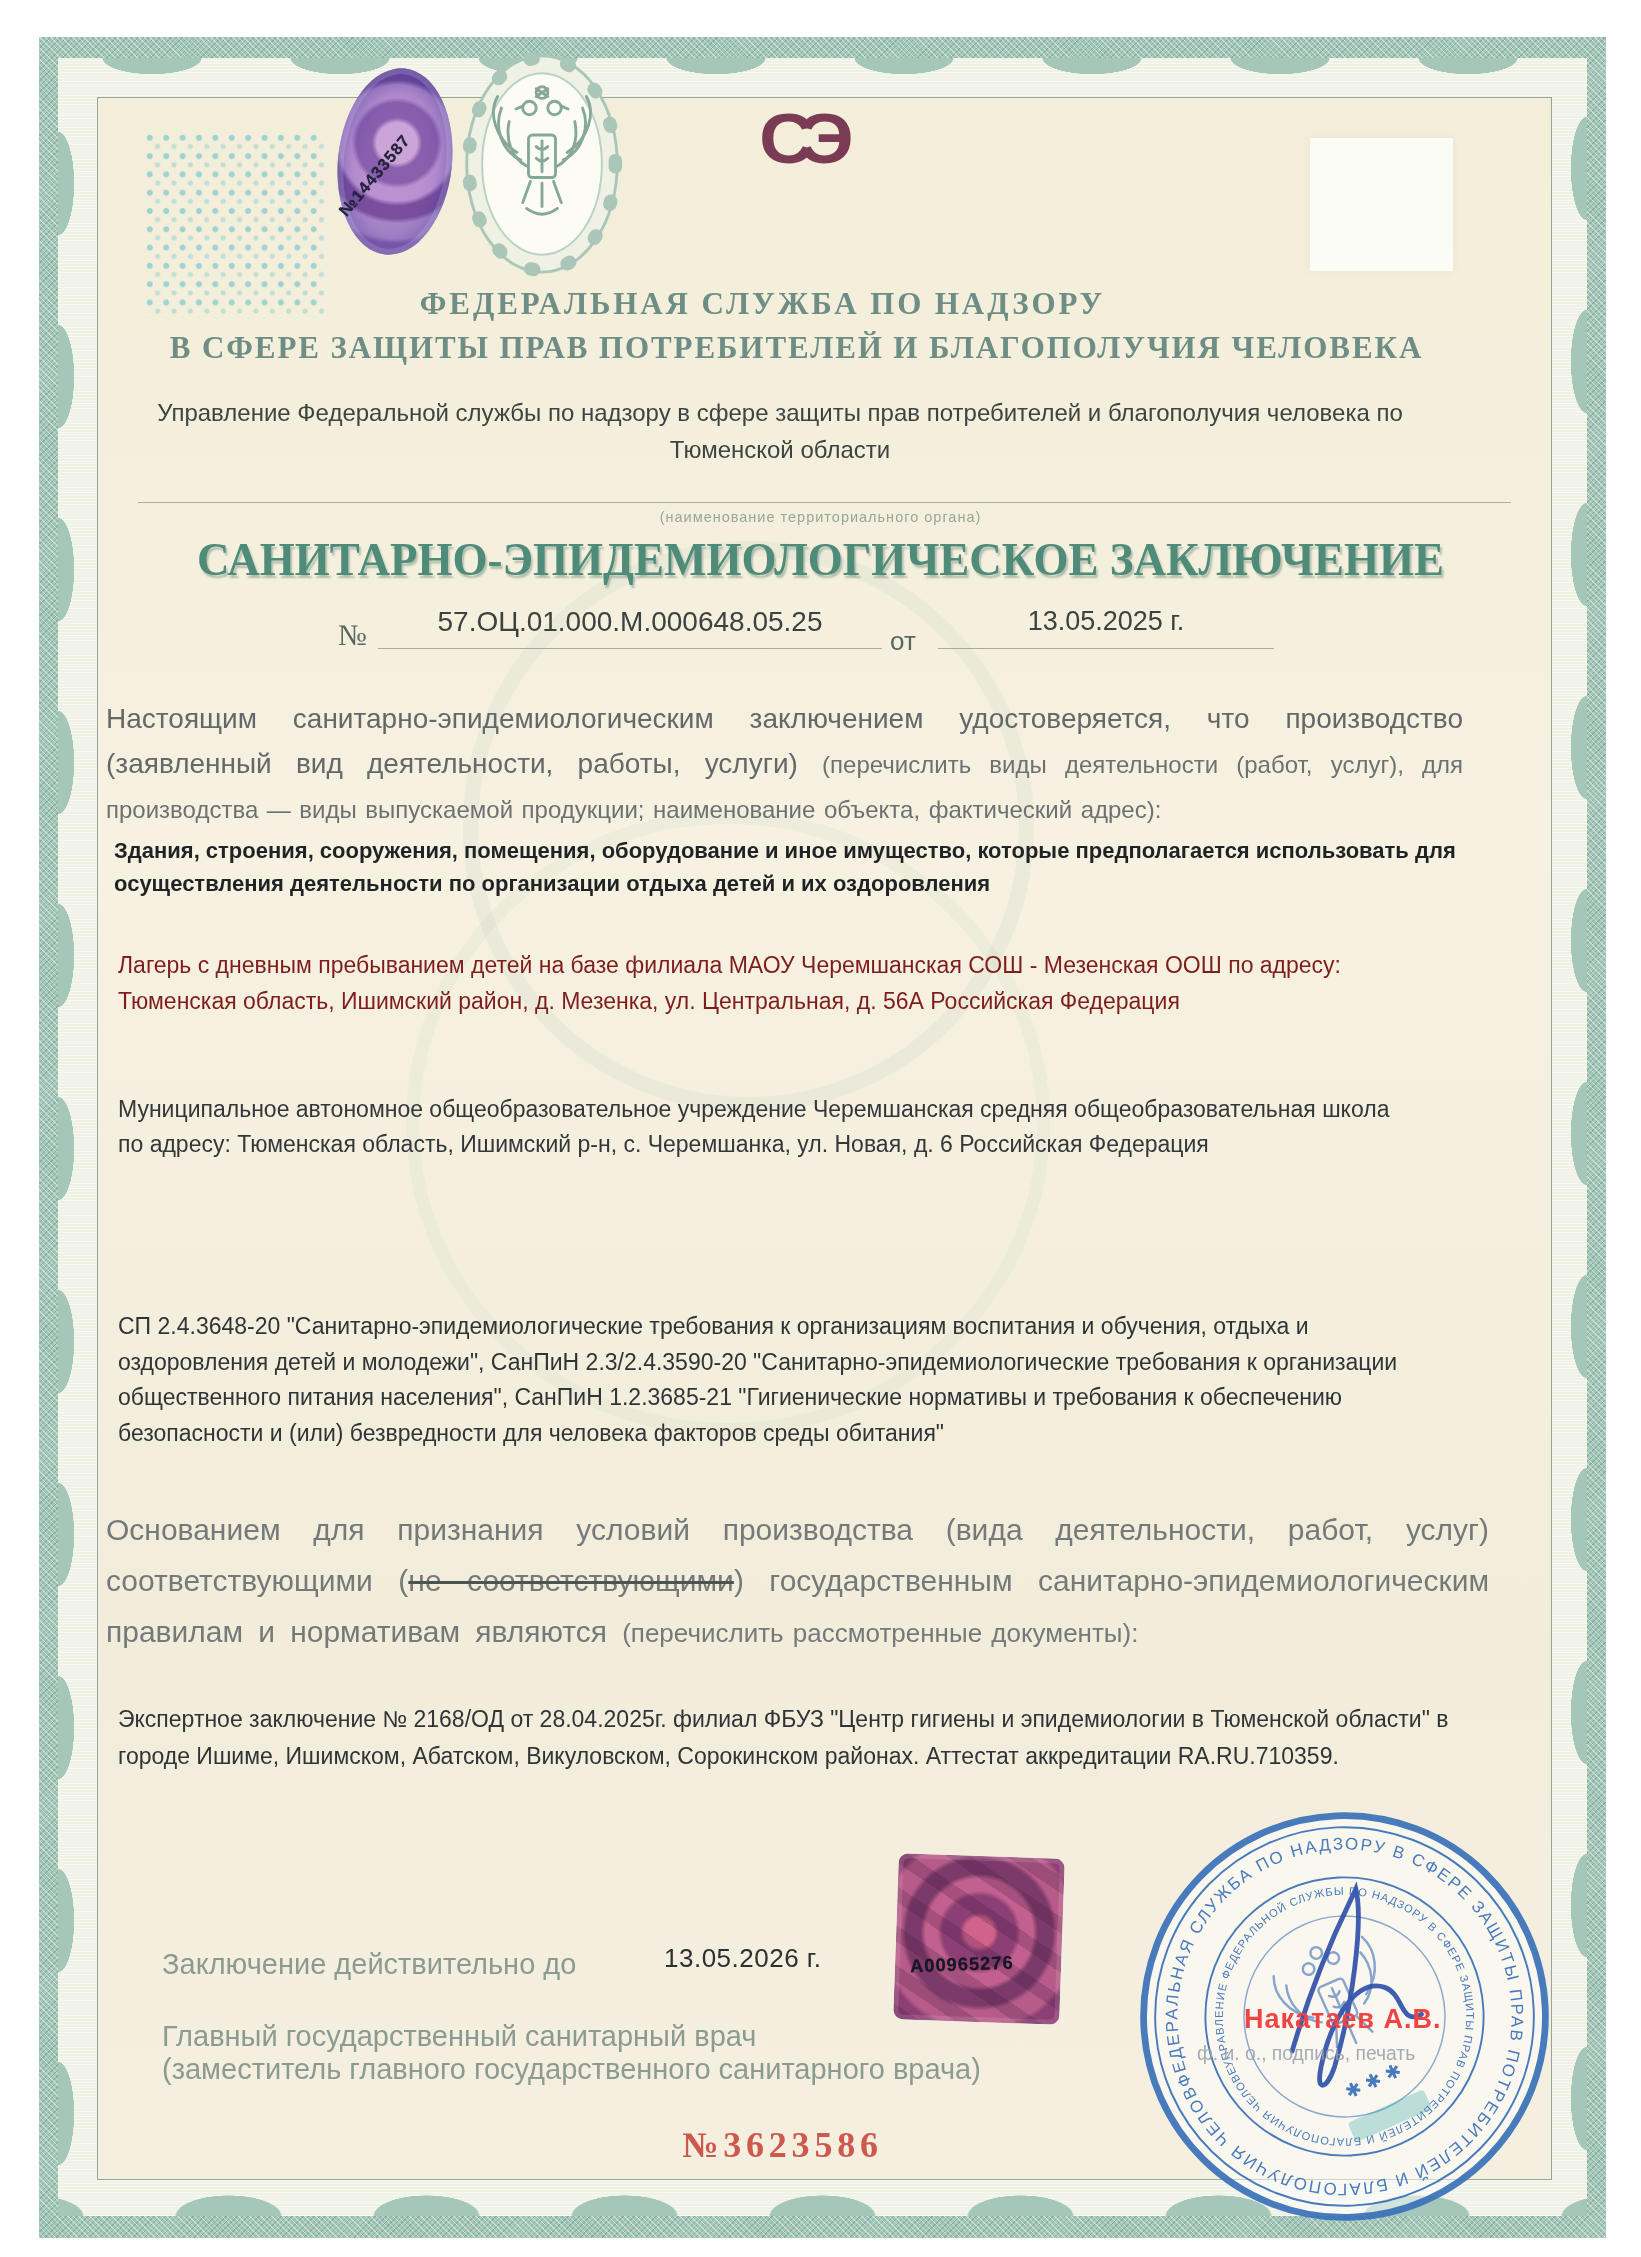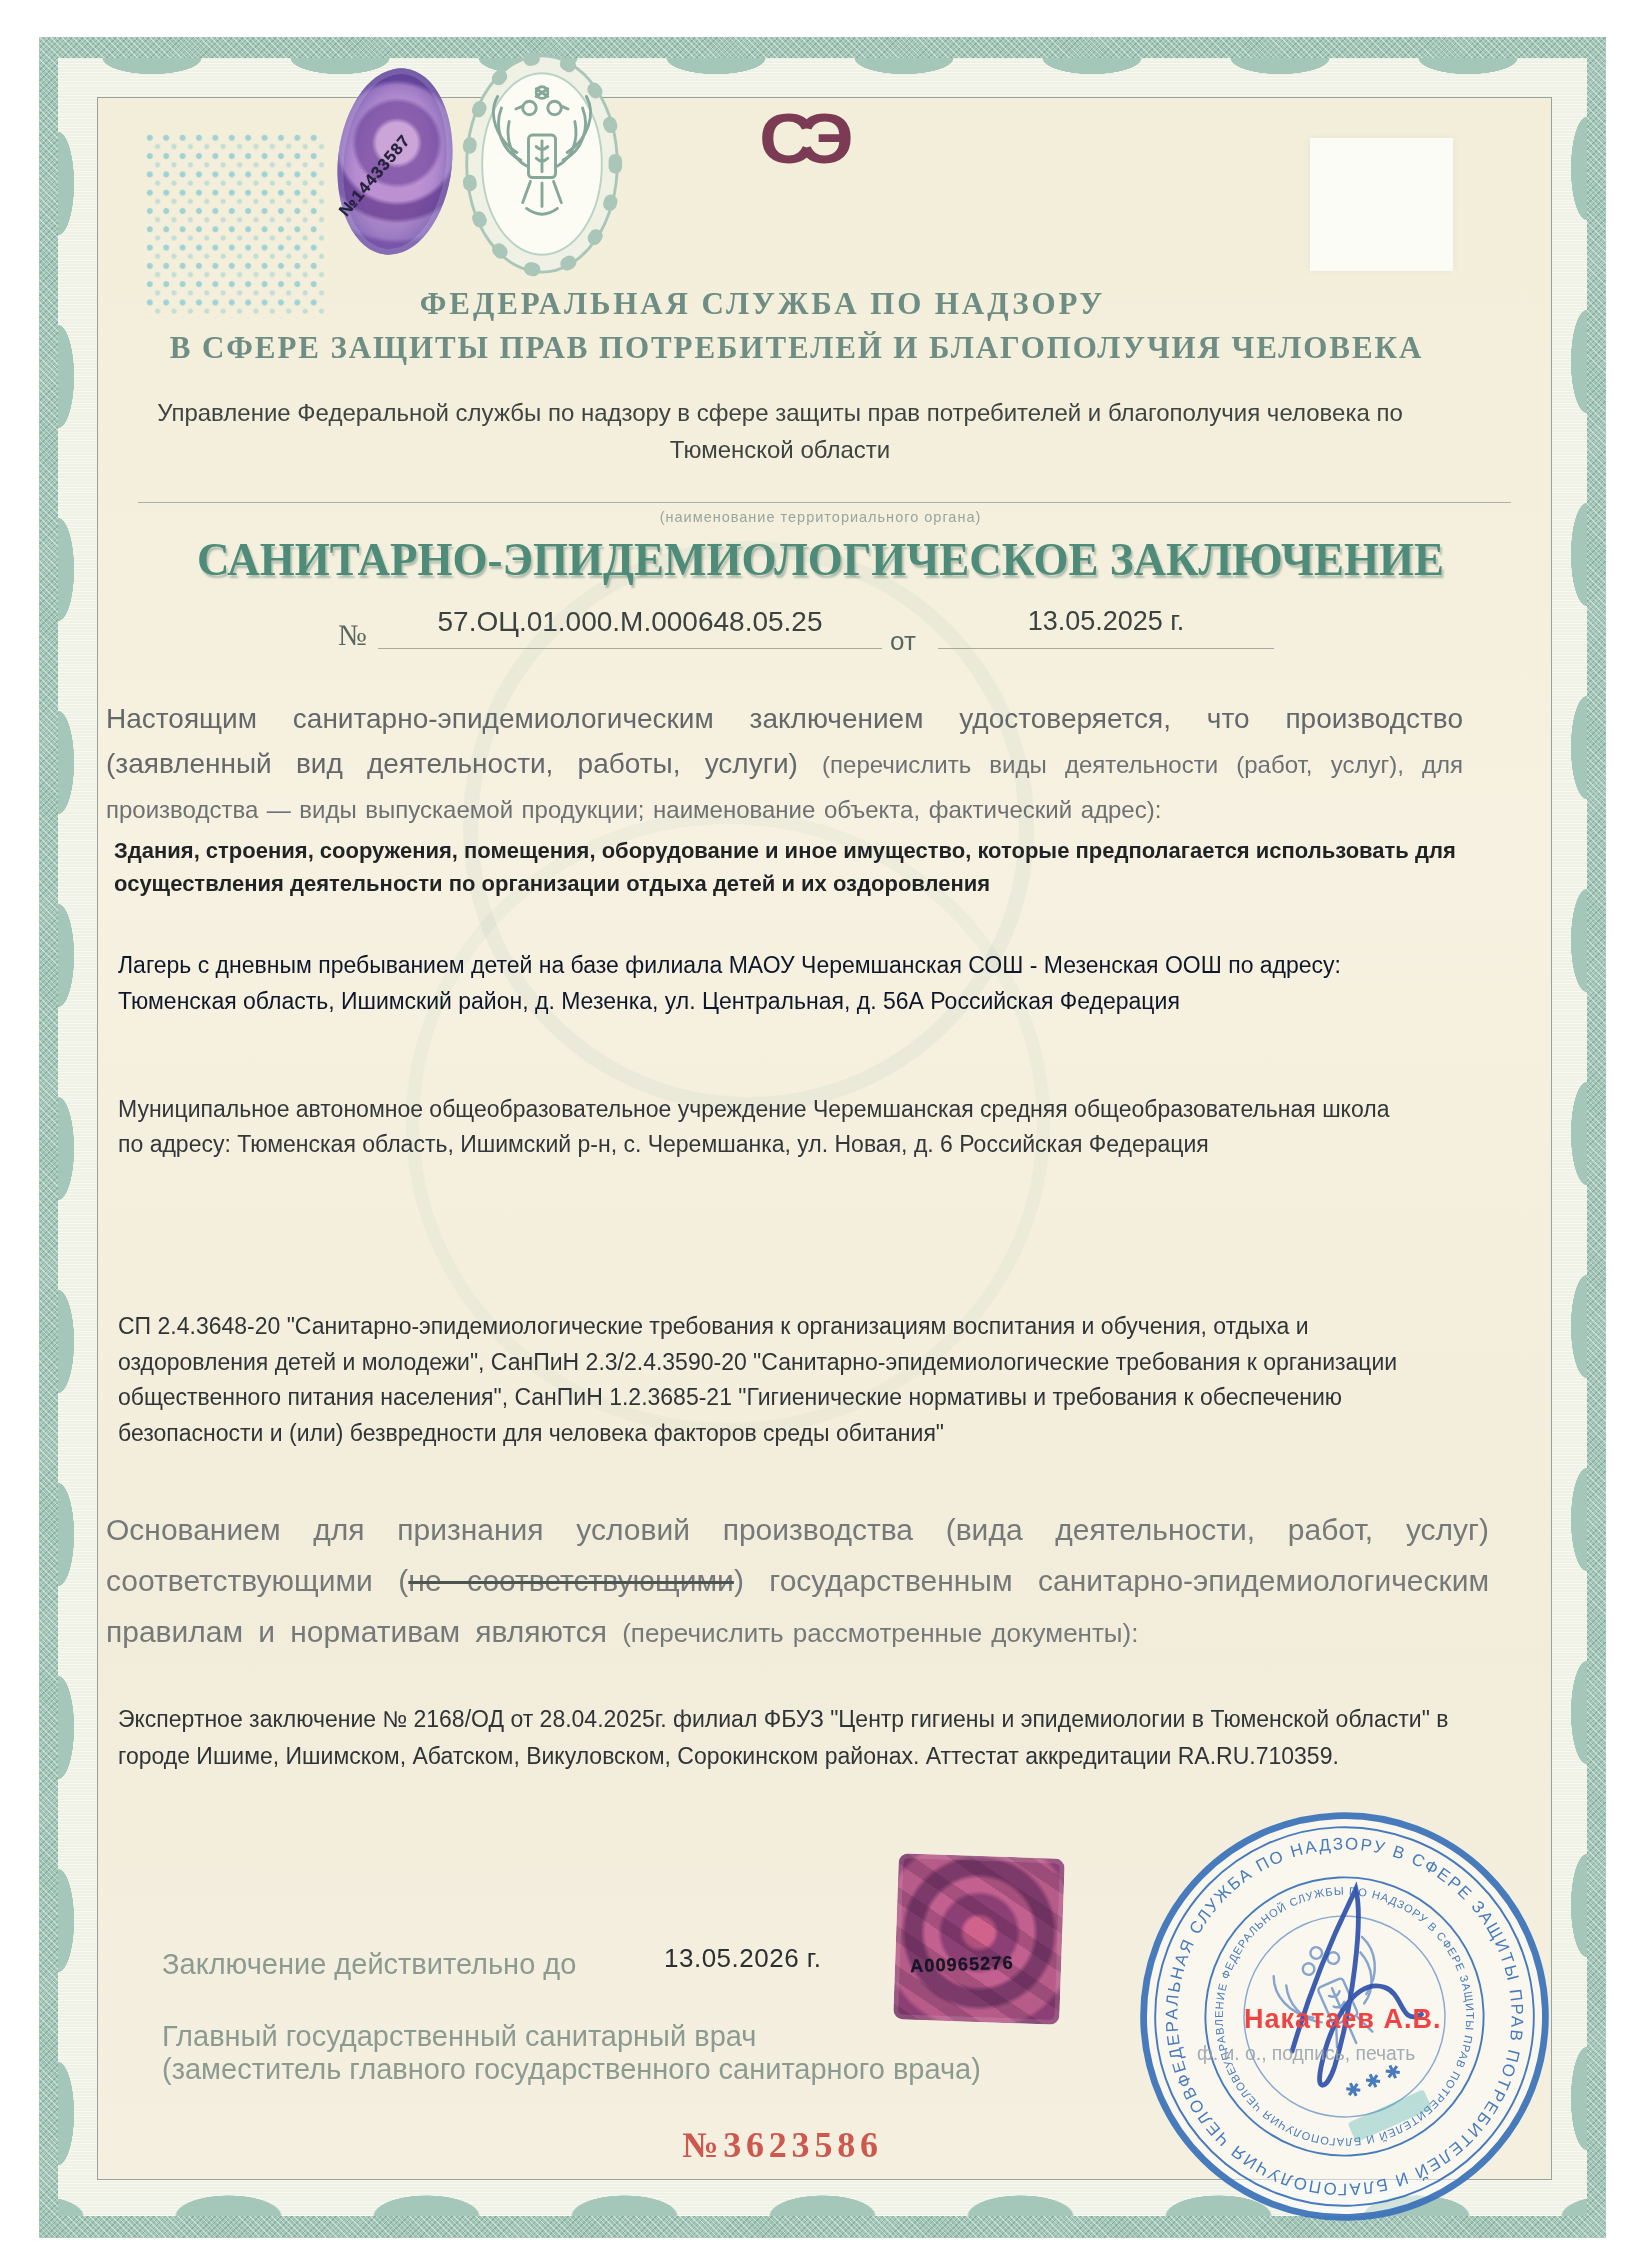--- a/index.html
+++ b/index.html
@@ -79,21 +79,21 @@
   .nl-seg2{position:absolute;left:938px;top:606px;width:336px;height:42px;
         border-bottom:1.9px solid rgba(130,142,136,.7);text-align:center;
         font-size:27px;color:#3b4240;}
 
   
   .p-gray{position:absolute;color:#64686b;text-align:justify;}
   .intro{left:106px;top:697px;width:1357px;font-size:28px;line-height:1.6;word-spacing:6.8px;}
   .intro .note{font-size:24px;color:#6d7173;word-spacing:1.9px;}
   .obj-bold{position:absolute;left:114px;top:834px;width:1347px;font-size:22px;font-weight:700;
         color:#1f2326;line-height:1.5;z-index:3;}
-  .facility{position:absolute;left:118px;top:948px;width:1323px;font-size:23px;color:#0f172a;line-height:1.55;}
+  .facility{position:absolute;left:118px;top:948px;width:1323px;font-size:23px;color:#7f1d1d;line-height:1.55;}
   .applicant-label{position:absolute;left:106px;top:1022px;font-size:28px;color:#8c9b92;}
   .applicant-label .note{font-size:24px;}
   .applicant-value{position:absolute;left:118px;top:1060px;width:1303px;font-size:23px;color:#33373a;line-height:1.5;margin-top:32px;}
 
   .compliance{position:absolute;left:106px;top:1186px;width:1379px;font-size:31px;color:#8a9a90;
         line-height:1.6;word-spacing:8.7px;text-align:justify;}
   .compliance .note{font-size:25px;word-spacing:2.9px;}
   .struck{text-decoration:line-through;text-decoration-color:#4c5450;text-decoration-thickness:2.9px;}
   .rules{position:absolute;left:118px;top:1309px;width:1344px;font-size:23px;color:#303437;line-height:1.55;}
 

